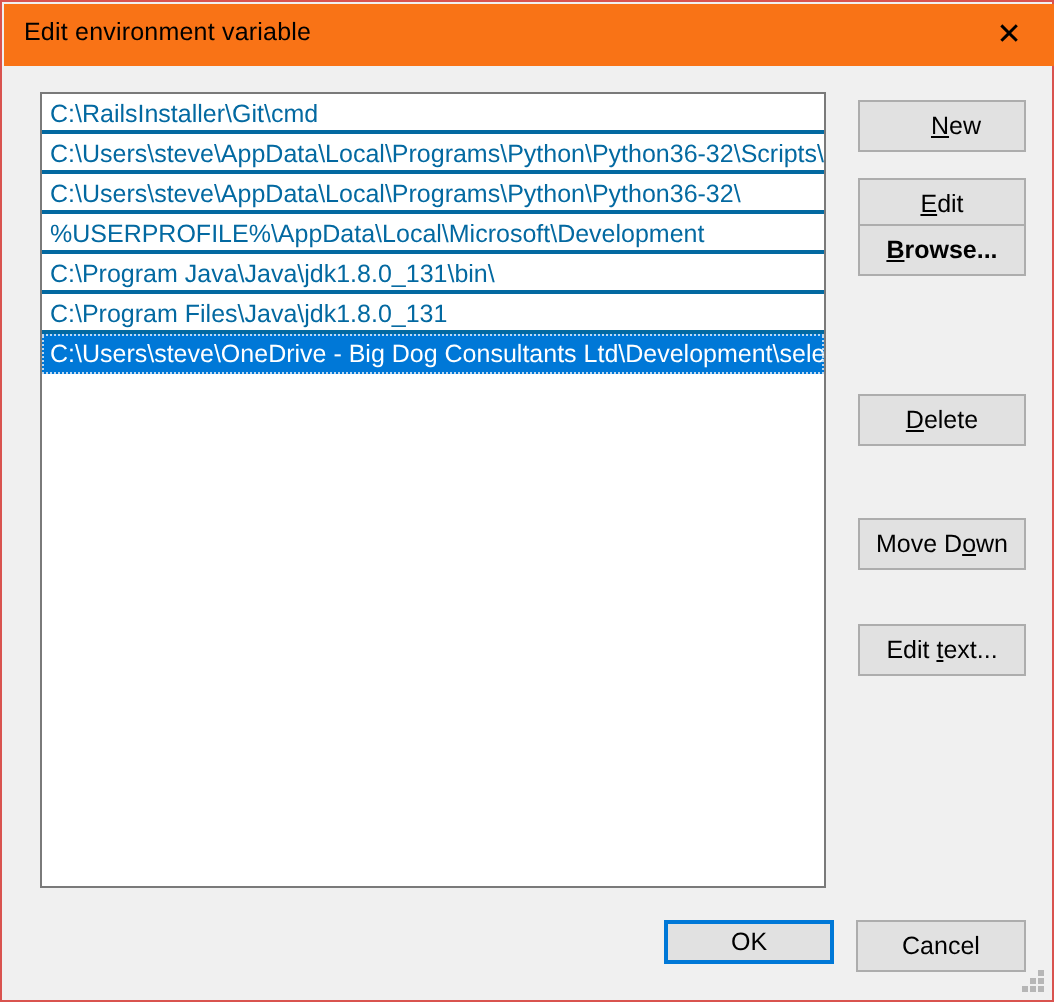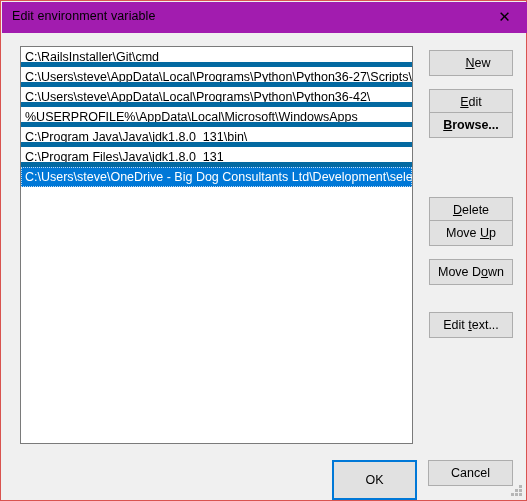--- a/index.html
+++ b/index.html
@@ -23,21 +23,21 @@
     border: 1px solid #d9534f;
     background: #f0f0f0;
   }
 
   
   #titlebar {
     position: absolute;
     left: 1px; top: 1px;
     width: 525px;
     height: 31px;
-    background: #a21caf;
+    background: #f97316;
     box-sizing: border-box;
   }
   #title-text {
     position: absolute;
     left: 10px;
     top: 7px;
     font-size: 12.5px;
     color: #000000;
     letter-spacing: 0.1px;
     white-space: nowrap;
@@ -73,24 +73,24 @@
     height: 398px;
     box-sizing: border-box;
     border: 1px solid #7a7a7a;
     background: #ffffff;
     overflow: hidden;
   }
   .list-row {
     height: 20px;
     line-height: 20px;
     box-sizing: border-box;
-    border-bottom: 5px solid #0369a1;
+    border-bottom: 2px solid #0369a1;
     padding-left: 4px;
     font-size: 12.5px;
-    color: #000000;
+    color: #0369a1;
     white-space: nowrap;
     overflow: hidden;
     cursor: default;
   }
   .list-row.selected {
     background: #0078d7;
     color: #ffffff;
     border-bottom: 1px solid #0078d7;
     outline: 1px dotted #bcd9f2;
     outline-offset: -1px;
@@ -122,21 +122,21 @@
   #btn-moveup  { top: 219px; }
   #btn-movedown{ top: 258px; }
   #btn-edittext{ top: 311px; }
 
   
   #btn-ok {
     position: absolute;
     left: 331px;
     top: 459px;
     width: 85px;
-    height: 40px;
+    height: 22px;
     box-sizing: border-box;
     background: #e1e1e1;
     border: 2px solid #0078d7;
     font-family: "Liberation Sans", sans-serif;
     font-size: 12.5px;
     color: #000;
     cursor: pointer;
     padding: 0;
   }
   #btn-cancel {
@@ -184,33 +184,32 @@
 
   <div id="titlebar">
     <div id="title-text">Edit environment variable</div>
     <button id="close-button">
       <span class="close-glyph">✕</span>
     </button>
   </div>
 
   <div id="listbox">
       <div class="list-row">C:\RailsInstaller\Git\cmd</div>
-      <div class="list-row">C:\Users\steve\AppData\Local\Programs\Python\Python36-27\Scripts\</div>
-      <div class="list-row">C:\Users\steve\AppData\Local\Programs\Python\Python36-42\</div>
-      <div class="list-row">%USERPROFILE%\AppData\Local\Microsoft\WindowsApps</div>
+      <div class="list-row">C:\Users\steve\AppData\Local\Programs\Python\Python36-32\Scripts\</div>
+      <div class="list-row">C:\Users\steve\AppData\Local\Programs\Python\Python36-32\</div>
+      <div class="list-row">%USERPROFILE%\AppData\Local\Microsoft\Development</div>
       <div class="list-row">C:\Program Java\Java\jdk1.8.0_131\bin\</div>
       <div class="list-row">C:\Program Files\Java\jdk1.8.0_131</div>
       <div class="list-row selected">C:\Users\steve\OneDrive - Big Dog Consultants Ltd\Development\sele...</div>
     </div>
 
   <button class="side-btn" id="btn-new"><u>N</u>ew</button>
   <button class="side-btn" id="btn-edit"><u>E</u>dit</button>
   <button class="side-btn" id="btn-browse"><u>B</u>rowse...</button>
   <button class="side-btn" id="btn-delete"><u>D</u>elete</button>
-  <button class="side-btn" id="btn-moveup">Move <u>U</u>p</button>
   <button class="side-btn" id="btn-movedown">Move D<u>o</u>wn</button>
   <button class="side-btn" id="btn-edittext">Edit <u>t</u>ext...</button>
 
   <button id="btn-ok">OK</button>
   <button id="btn-cancel">Cancel</button>
 
   <div id="resize-grip">
     <i></i>
       <i></i>
       <i></i>

